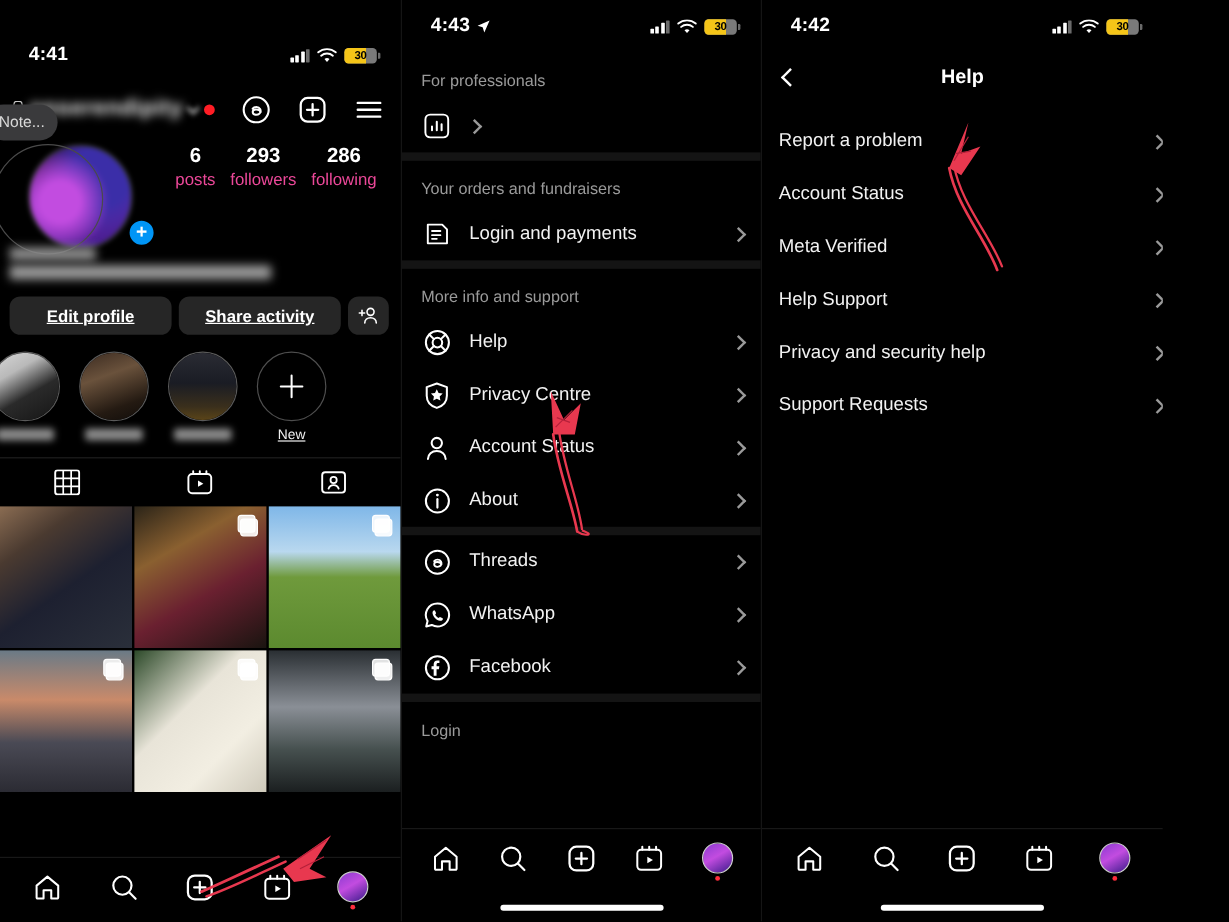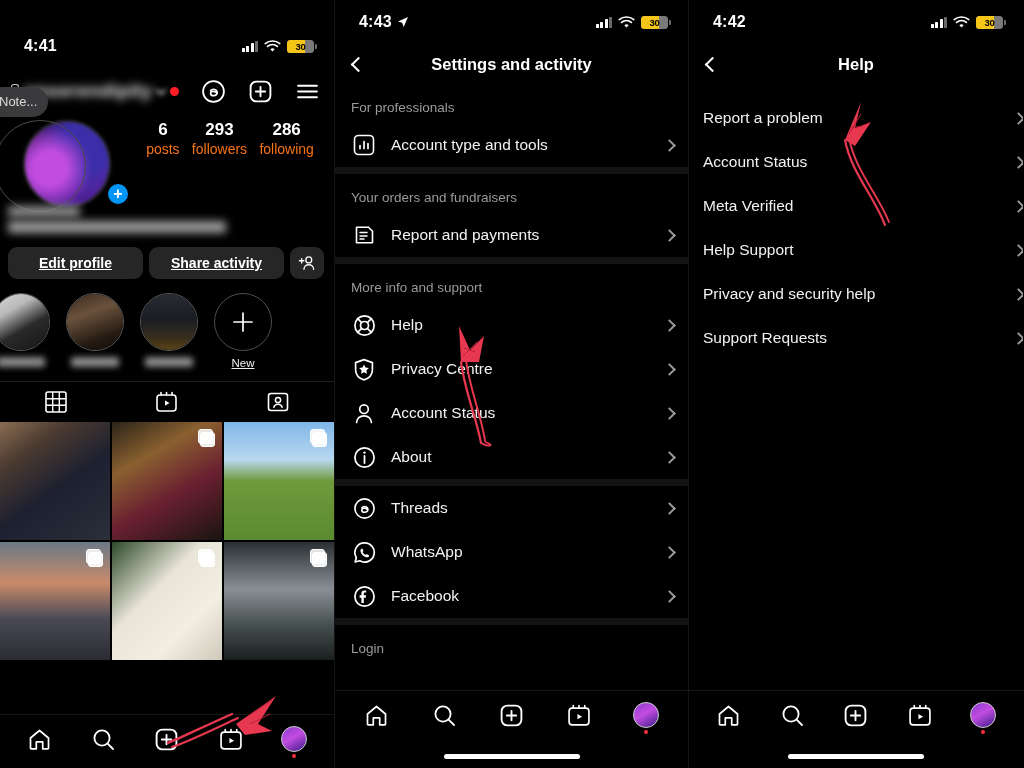--- a/index.html
+++ b/index.html
@@ -2,21 +2,21 @@
 <html><head>
 <meta charset="utf-8">
 <style>
   * { margin:0; padding:0; box-sizing:border-box; }
   html,body{ width:1024px; height:768px; background:#000; overflow:hidden; }
   body{ font-family:"Liberation Sans", sans-serif; color:#fff; }
 
   .screens{ display:flex; width:1024px; height:768px; }
   .panel{ position:relative; height:768px; background:#000; overflow:hidden; flex:none; }
   .p1{ width:334px;margin-top:24px; }
-  .p2{ width:355px; border-left:1px solid #151515; border-right:1px solid #151515; }
+  .p2{ width:301px; border-left:1px solid #151515; border-right:1px solid #151515; }
   .p3{ width:334px; }
 
   
   .statusbar{ height:44px; display:flex; align-items:center; justify-content:space-between;
               padding:0 20px 0 24px; }
   .sb-time{ font-size:16px; font-weight:bold; letter-spacing:.2px; display:flex; align-items:center; gap:5px;}
   .loc-arrow{ width:12px; height:12px; display:inline-block; }
   .sb-right{ display:flex; align-items:center; gap:6px; }
   .cell{ display:flex; align-items:flex-end; gap:1.5px; height:12px; }
   .cell i{ width:3px; background:#fff; border-radius:.5px; display:block; }
@@ -57,21 +57,21 @@
   .avatar-ring{ position:absolute; left:-6px; top:0; width:92px;height:92px;border-radius:50%;
                 border:1.5px solid #4a4a4a; }
   .plusbadge{ position:absolute; right:10px; bottom:2px; width:24px;height:24px;border-radius:50%;
               background:#0095f6; border:2.5px solid #000; color:#fff; font-size:16px; line-height:19px;
               text-align:center; font-weight:bold; }
   .note{ position:absolute; left:-12px; top:-33px; background:#3a3a3c; color:#d9d9d9;
          font-size:13px; padding:7px 11px 8px; border-radius:15px; white-space:nowrap; }
   .stats{ display:flex; flex:1; justify-content:space-around; padding-right:14px; }
   .stat{ text-align:center; }
   .stat .n{ font-size:17px; font-weight:bold; line-height:20px; }
-  .stat .l{ font-size:14px; color:#f97316; line-height:18px; }
+  .stat .l{ font-size:14px; color:#ec4899; line-height:18px; }
 
   .bio{ padding:4px 14px 0 8px; }
   .bio .b1{ width:72px;height:11px; background:#8d8d8d; filter:blur(4px); border-radius:2px; margin-bottom:4px;}
   .bio .b2{ width:218px;height:12px; background:#9a9a9a; filter:blur(4px); border-radius:2px;}
 
   .prof-btns{ display:flex; gap:6px; padding:14px 10px 0 8px;text-decoration:underline; }
   .pbtn{ flex:1; height:32px; background:#262626; border-radius:9px; display:flex; align-items:center;
          justify-content:center; font-size:14px; font-weight:bold; }
   .pbtn-sq{ width:34px; height:32px; background:#262626; border-radius:9px; display:flex;
             align-items:center; justify-content:center; }
@@ -366,50 +366,43 @@
           <path d="M3.6 6.4a7.6 7.6 0 0 1 9.8 0" stroke="#fff" stroke-width="1.6" fill="none" stroke-linecap="round"></path>
           <path d="M1.2 3.6a11.4 11.4 0 0 1 14.6 0" stroke="#fff" stroke-width="1.6" fill="none" stroke-linecap="round"></path>
         </svg>
         <span class="batt">
           <span class="fill"></span>
           <span class="num">30</span>
         </span>
       </div>
     </div>
 
-    <div class="navbar">
-      <div class="back">
-          <i></i>
-        </div>
-      <div class="navtitle">Settings and activity</div>
-    </div>
 
     <div class="sec-head">For professionals</div>
     <div class="s-item">
       <span class="ic">
         <svg width="22" height="22" viewBox="0 0 22 22">
           <rect x="1.5" y="1.5" width="19" height="19" rx="4" stroke="#fff" stroke-width="1.6" fill="none"></rect>
           <path d="M7 14.5v-3M11 14.5v-7M15 14.5v-5" stroke="#fff" stroke-width="1.7" stroke-linecap="round"></path>
         </svg>
       </span>
-      <span class="lbl">Account type and tools</span>
       <span class="chev"></span>
     </div>
 
     <div class="divider"></div>
 
     <div class="sec-head">Your orders and fundraisers</div>
     <div class="s-item">
       <span class="ic">
         <svg width="21" height="22" viewBox="0 0 21 22">
           <path d="M2.5 3.2h12l4 4v11.6H2.5z" stroke="#fff" stroke-width="1.6" fill="none" stroke-linejoin="round"></path>
           <path d="M6 8.5h7M6 12h7M6 15h4" stroke="#fff" stroke-width="1.5" stroke-linecap="round"></path>
         </svg>
       </span>
-      <span class="lbl">Report and payments</span>
+      <span class="lbl">Login and payments</span>
       <span class="chev"></span>
     </div>
 
     <div class="divider"></div>
 
     <div class="sec-head">More info and support</div>
     <div class="s-item">
       <span class="ic">
         <svg width="23" height="23" viewBox="0 0 23 23">
           <circle cx="11.5" cy="11.5" r="9.6" stroke="#fff" stroke-width="1.7" fill="none"></circle>

